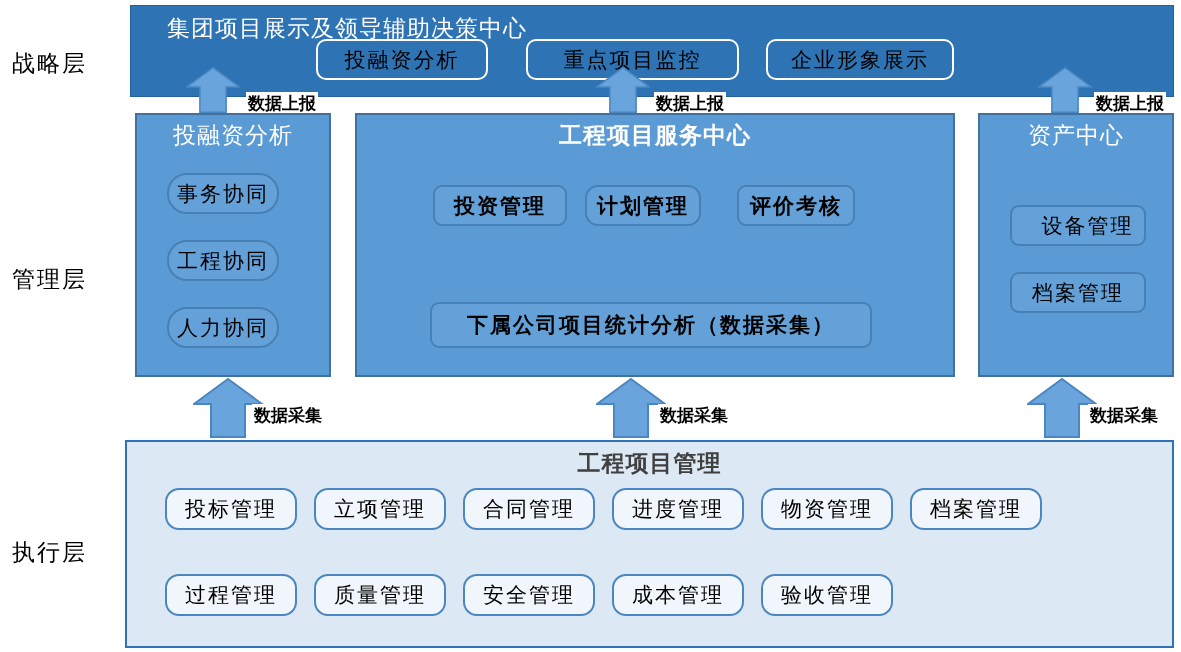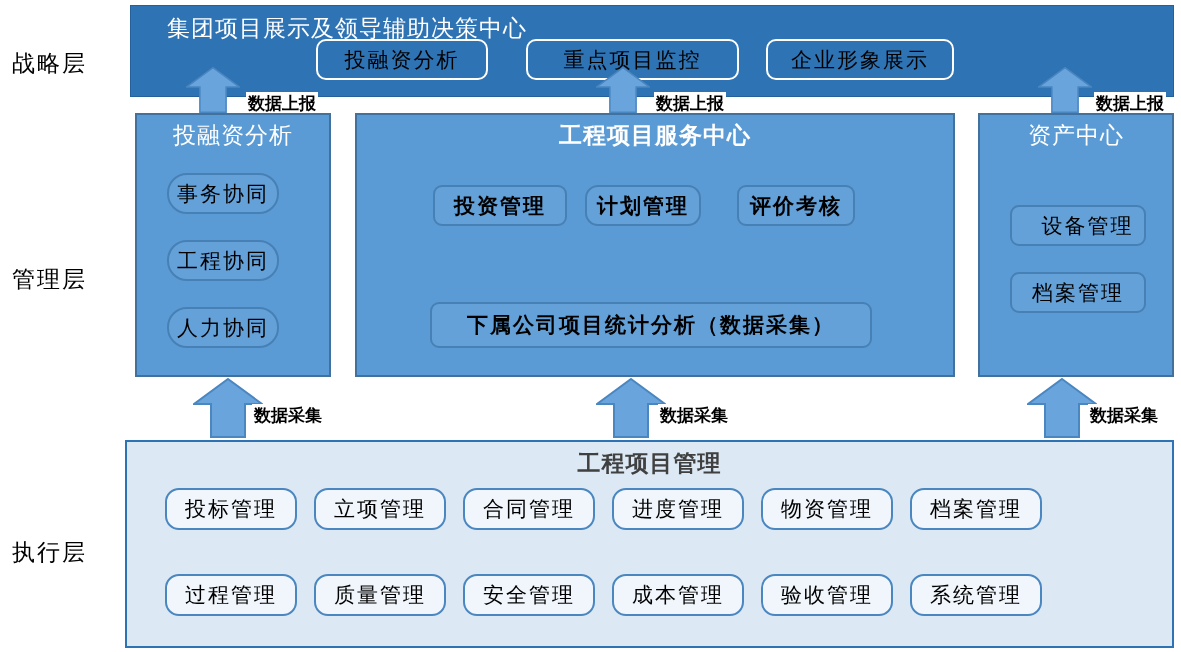--- a/index.html
+++ b/index.html
@@ -219,18 +219,17 @@
       <div class="bottom-btn">进度管理</div>
       <div class="bottom-btn">物资管理</div>
       <div class="bottom-btn">档案管理</div>
     </div>
     <div class="bottom-row r1">
       <div class="bottom-btn">过程管理</div>
       <div class="bottom-btn">质量管理</div>
       <div class="bottom-btn">安全管理</div>
       <div class="bottom-btn">成本管理</div>
       <div class="bottom-btn">验收管理</div>
-      <div class="bottom-btn">系统管理</div>
     </div>
 
   </div>
 
 </div>
 
 </body></html>

